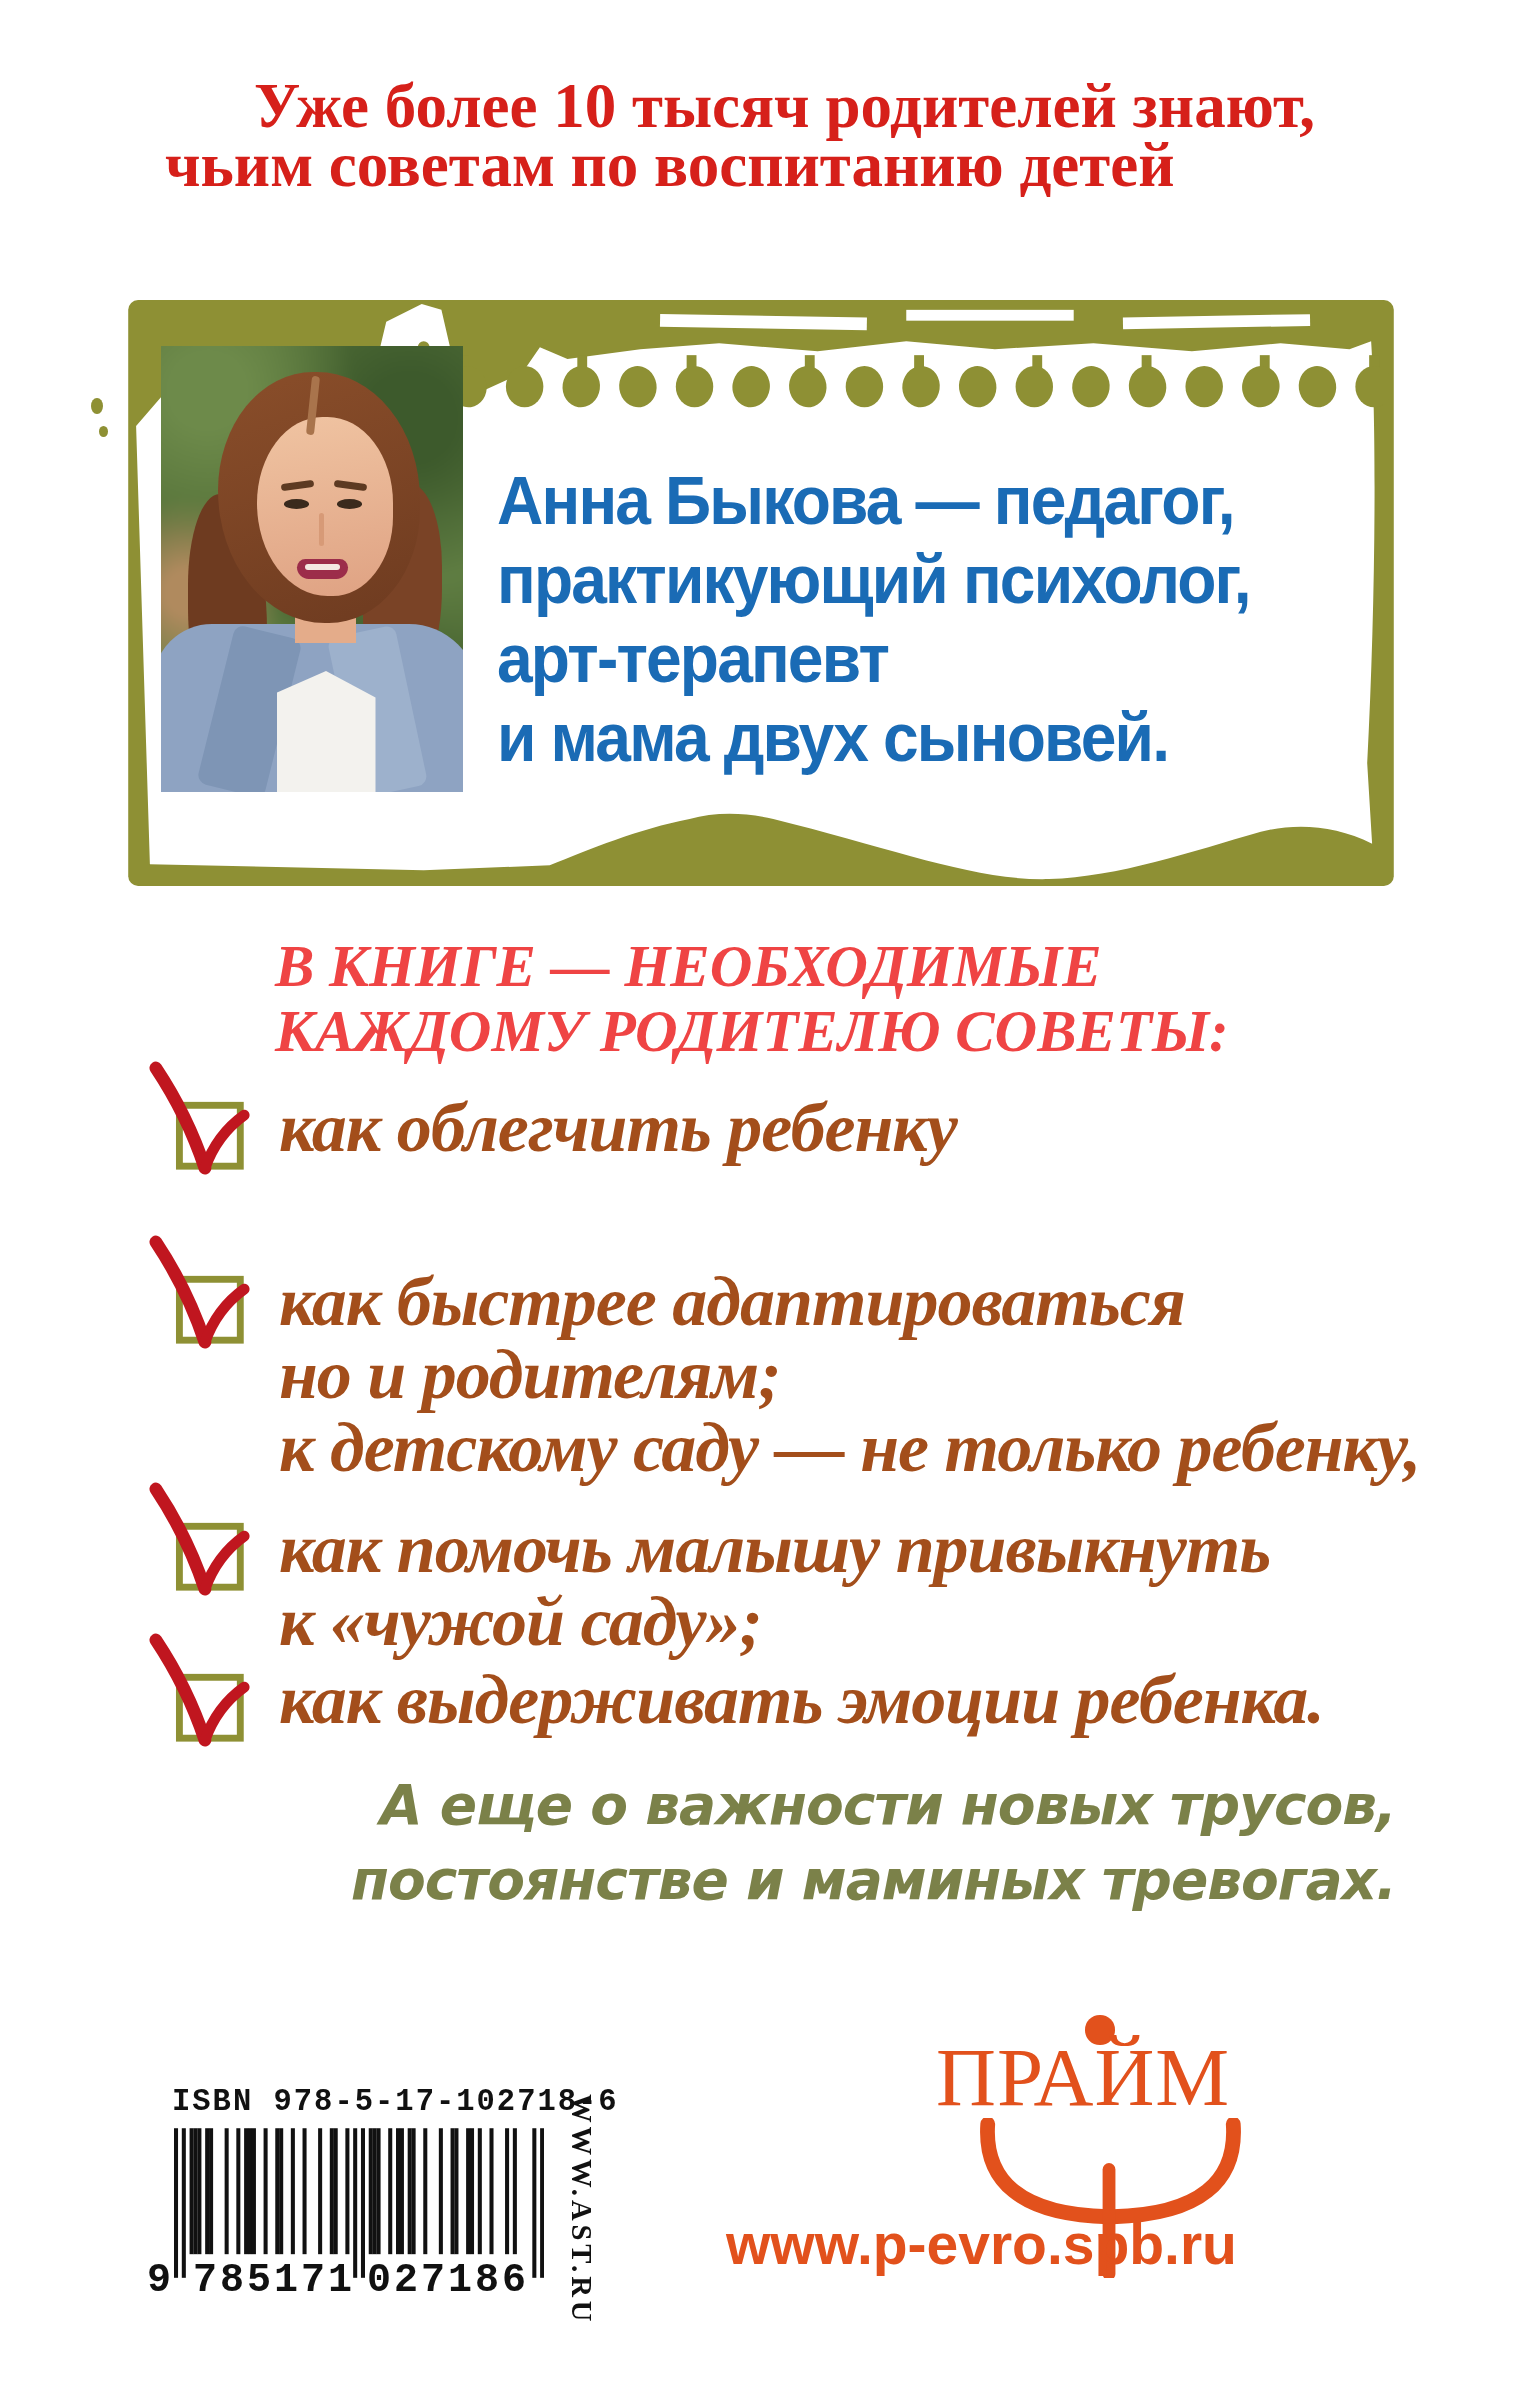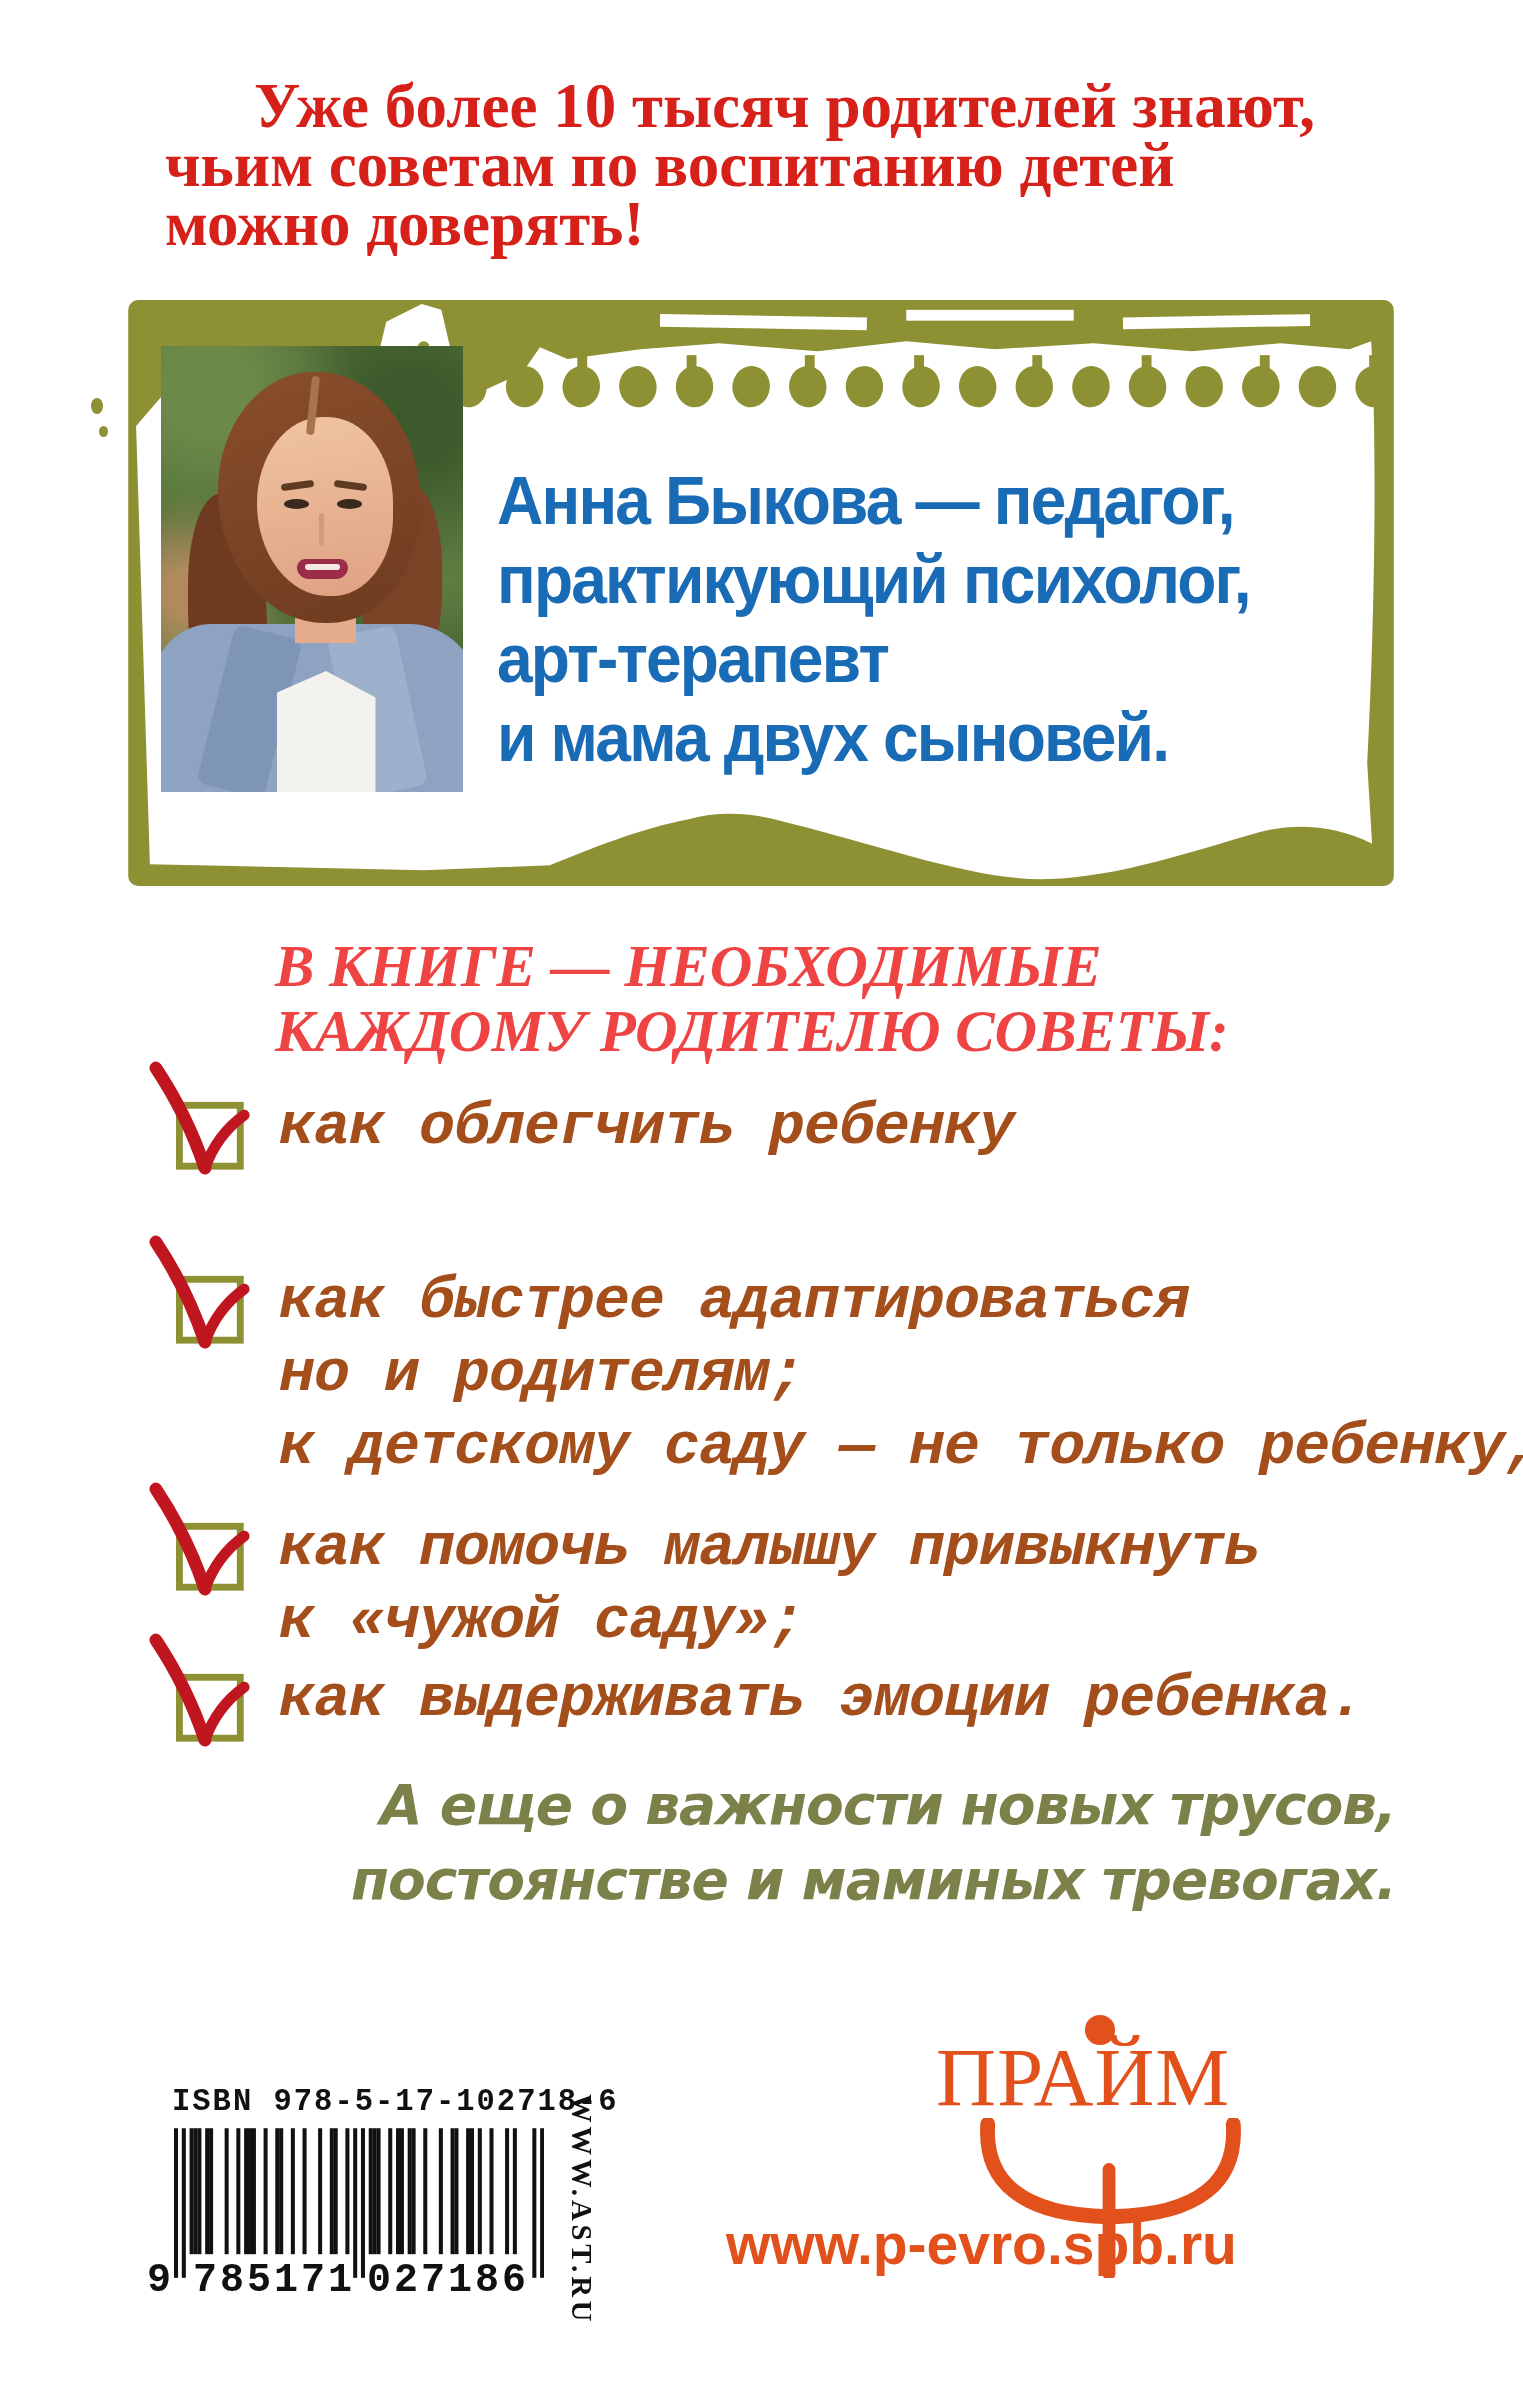--- a/index.html
+++ b/index.html
@@ -59,22 +59,22 @@
     font-size:69px;line-height:79px;letter-spacing:-2px;transform:scaleX(.93);transform-origin:left top;}
 
   
   .advice-heading{position:absolute;left:275px;top:934px;color:#ef4444;
     font-family:Liberation Serif, serif;font-weight:bold;font-style:italic;
     font-size:59px;line-height:65px;letter-spacing:0px;}
   .advice-item{position:absolute;left:148px;width:1281px;height:227px;}
   .item-0{top:1058px;} .item-1{top:1232px;} .item-2{top:1479px;} .item-3{top:1630px;}
   .check-svg{position:absolute;left:0;top:0;}
   .item-text{position:absolute;left:131px;top:33px;color:#A34E1B;
-    font-family:Liberation Mono, monospace;font-style:italic;font-weight:bold;
-    font-size:60px;line-height:73px;letter-spacing:-1px;}
+    font-family:Liberation Serif, serif;font-style:italic;font-weight:bold;
+    font-size:70px;line-height:73px;letter-spacing:-1px;}
 
   
   .extra-note{position:absolute;right:128px;top:1768px;color:#7B8149;text-align:right;
     font-family:"DejaVu Sans",sans-serif;font-style:italic;font-weight:bold;
     font-size:55px;line-height:75px;letter-spacing:-1px;}
 
   
   .isbn{position:absolute;left:172px;top:2085px;color:#111;
     font-family:"Liberation Mono",monospace;font-weight:bold;font-size:30.5px;letter-spacing:2px;}
   .barcode{position:absolute;left:174px;top:2128px;}
@@ -93,21 +93,20 @@
     font-size:57px;letter-spacing:0px;}
 </style>
 </head>
 <body>
 
 <div class="page">
 
   <div class="top-banner">
       <div class="line">Уже более 10 тысяч родителей знают,</div>
       <div class="line">чьим советам по воспитанию детей</div>
-      <div class="line">можно доверять!</div>
     </div>
 
   <div class="author-card">
     <svg class="card-bg" width="1266" height="586" viewBox="0 0 1285 595">
       <rect x="0" y="0" width="1285" height="595" rx="10" fill="#8E9034"></rect>
       <path fill="#FFFFFF" d="M8,128 L58,70 L78,108 L180,118 L205,98 L240,114
         L262,22 L298,4 L318,10 L330,62 L352,96
         L400,74 L418,48 L446,60
         L520,50 L600,44 L700,52 L790,42 L880,50 L980,44 L1080,52 L1170,44 L1240,50 L1262,42
         C1268,140 1266,320 1258,470 L1263,552

